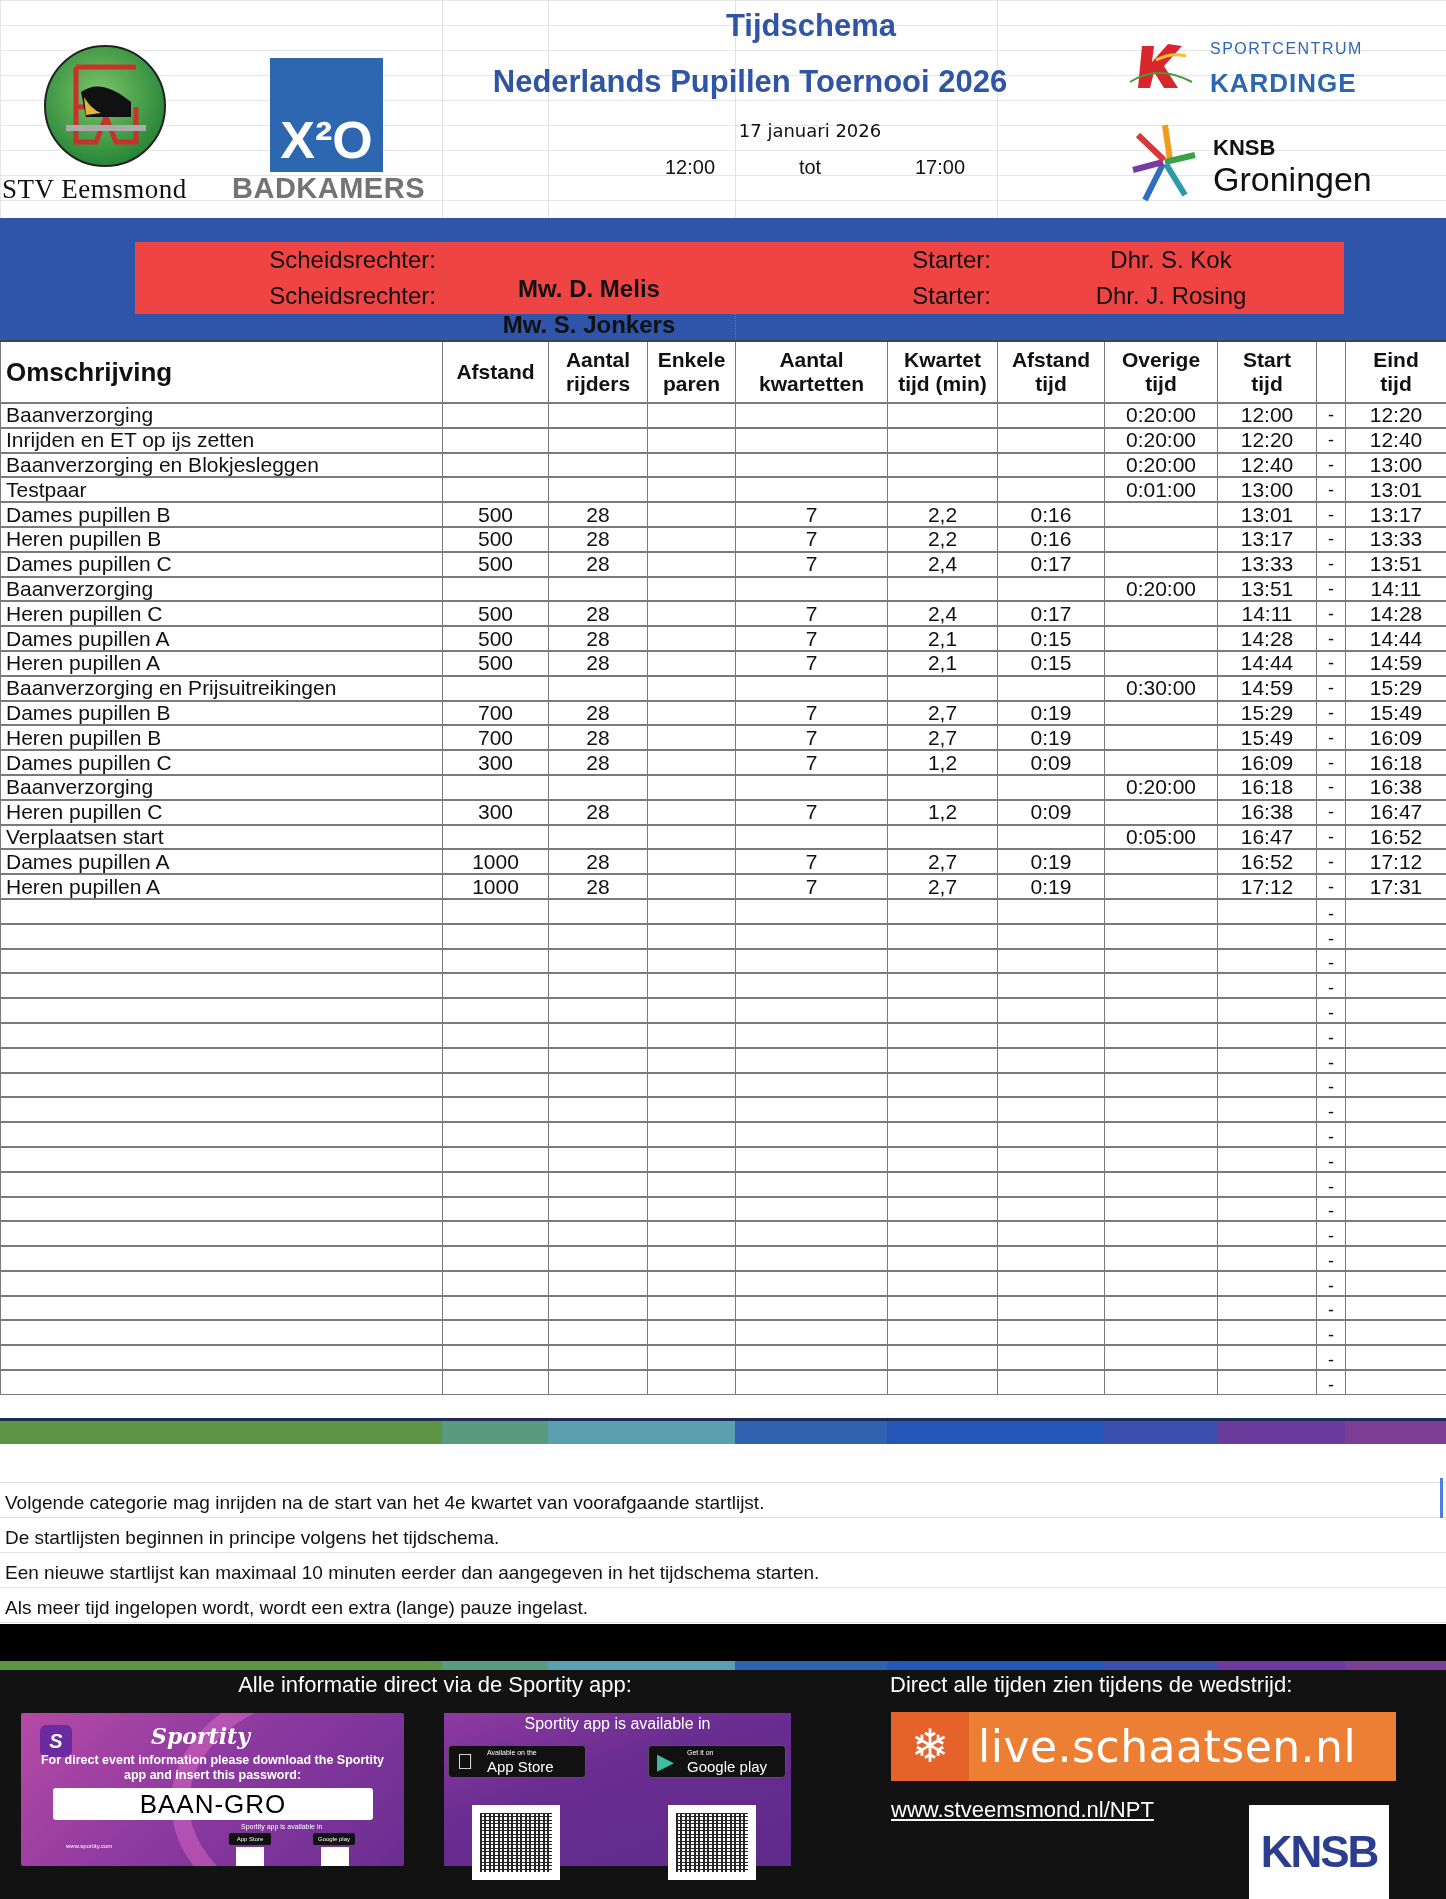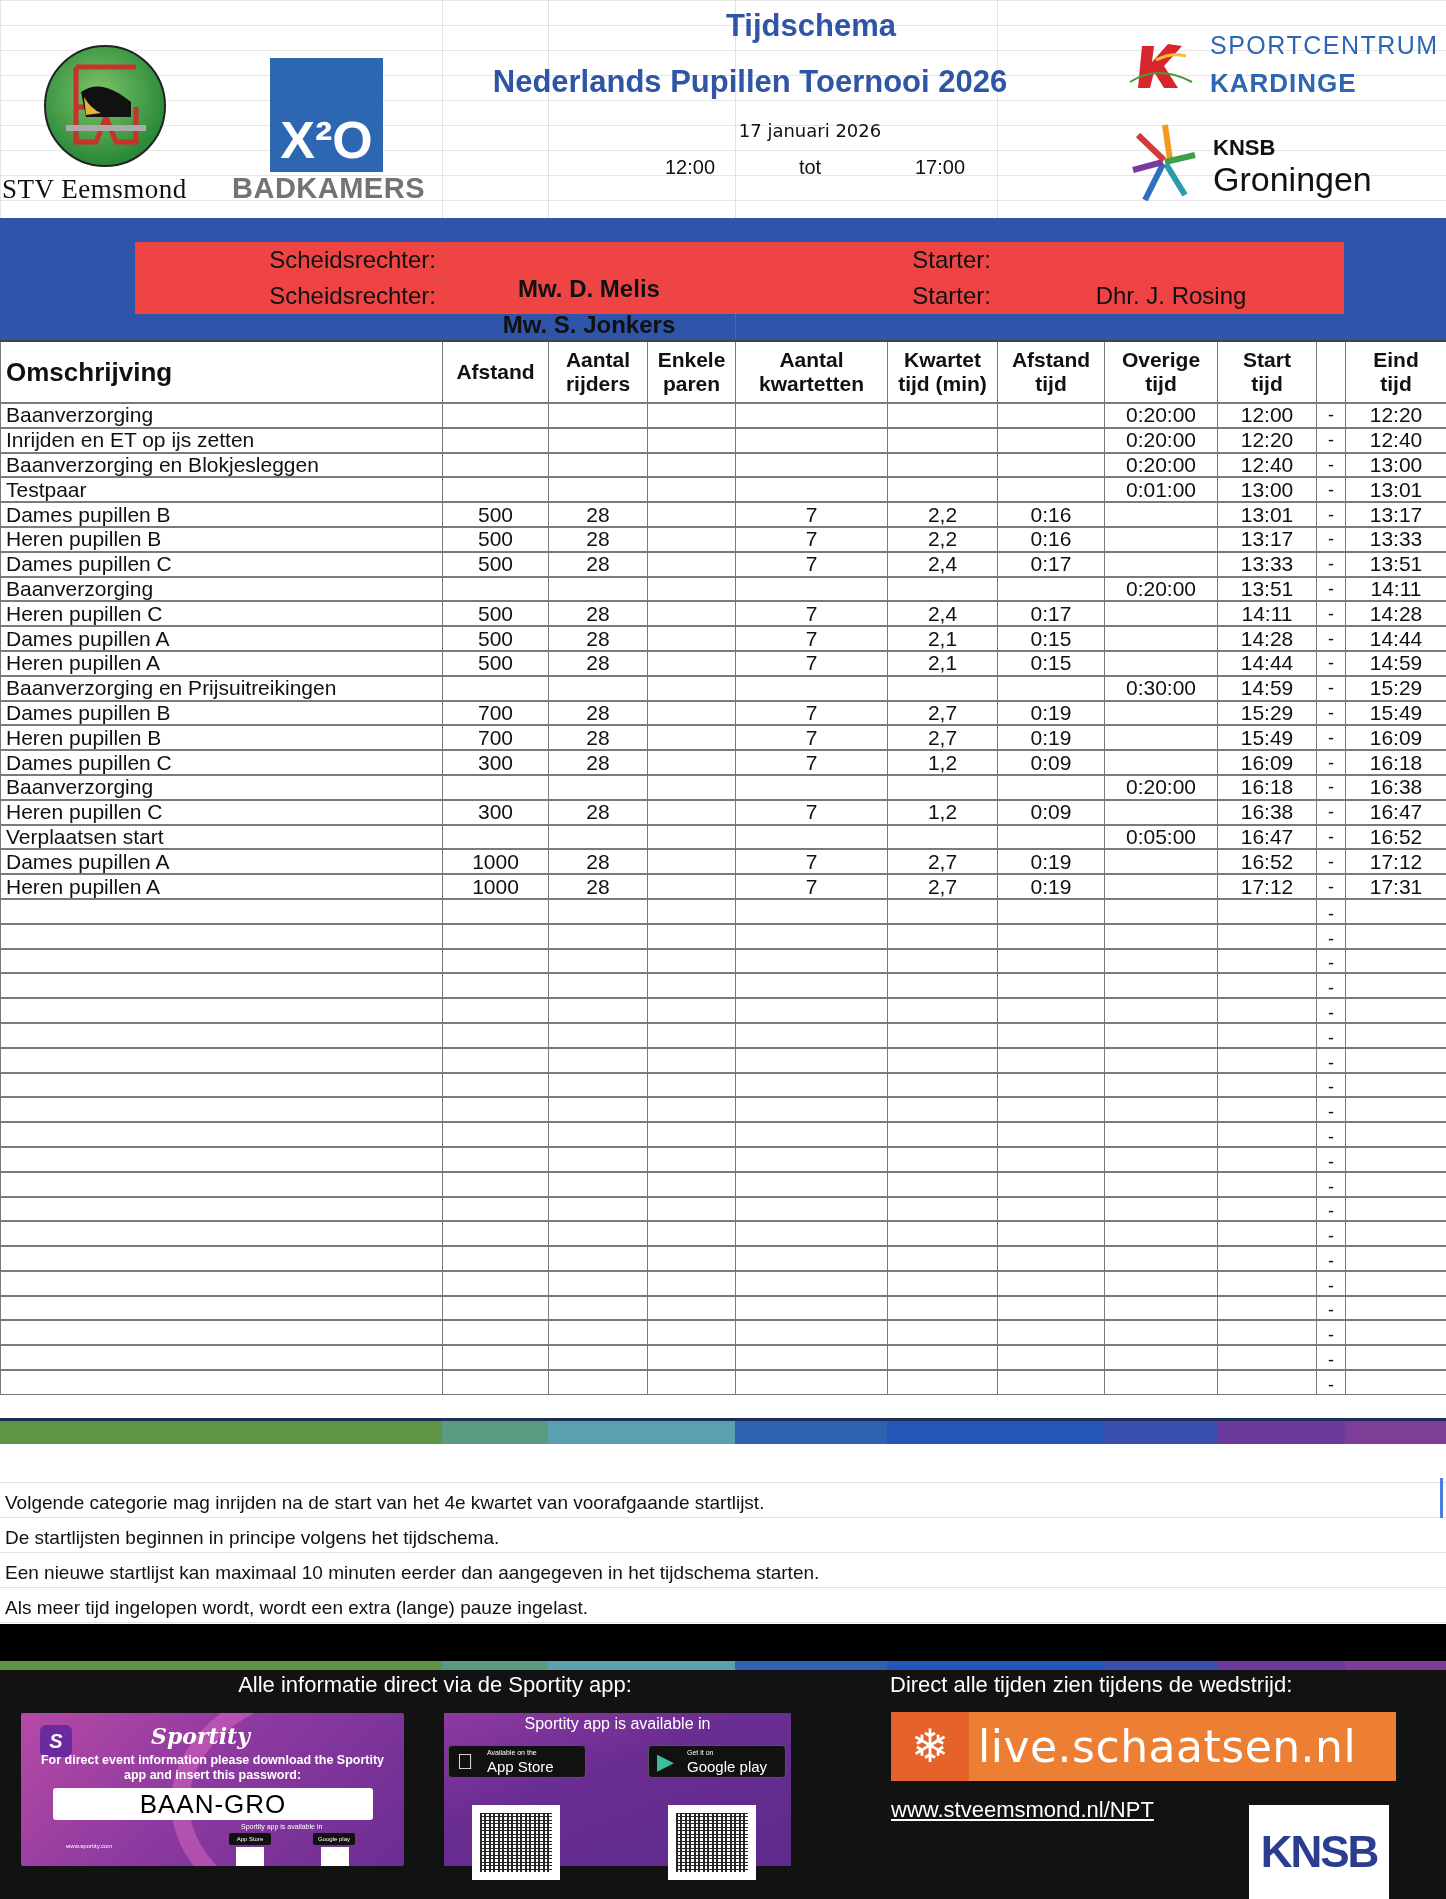--- a/index.html
+++ b/index.html
@@ -18,21 +18,21 @@
   .t-from { left:640px; top:156px; width:100px; text-align:center; font-size:20px; color:#111; }
   .t-tot { left:760px; top:156px; width:100px; text-align:center; font-size:20px; color:#111; }
   .t-to { left:890px; top:156px; width:100px; text-align:center; font-size:20px; color:#111; }
 
   
   .stv-logo { left:44px; top:45px; width:122px; height:122px; border-radius:50%; background: radial-gradient(circle at 45% 40%, #7fc46a, #2c8a3a 70%, #1f6b2c); border:2px solid #222; }
   .stv-text { left:2px; top:174px; font-family:"Liberation Serif", serif; font-size:27px; color:#111; letter-spacing:0.5px; }
   .x2o-box { left:270px; top:58px; width:113px; height:114px; background:#2e67b1; color:#fff; font-weight:bold; font-size:52px; text-align:center; padding-top:52px; line-height:60px; }
   .x2o-text { left:232px; top:172px; font-size:29px; font-weight:bold; color:#737373; letter-spacing:0.5px; }
   .kard-logo { left:1128px; top:38px; width:66px; height:54px; }
-  .kard-t1 { left:1210px; top:31px; font-size:25px; color:#2e67b1; letter-spacing:1.5px; }
+  .kard-t1 { left:1210px; top:40px; font-size:16px; color:#2e67b1; letter-spacing:1.5px; }
   .kard-t2 { left:1210px; top:68px; font-size:26px; font-weight:bold; color:#2e67b1; letter-spacing:1px; }
   .knsb-star { left:1130px; top:120px; width:70px; height:85px; }
   .knsb-t1 { left:1213px; top:135px; font-size:22px; color:#111; font-weight:bold; }
   .knsb-t2 { left:1213px; top:160px; font-size:34px; color:#111; }
 
   
   .band { left:0; top:218px; width:1446px; height:122px; background:#2f55aa; }
   .officials { left:135px; top:242px; width:1209px; height:72px; background:#ef4444; }
   .off-row { position:absolute; left:0; width:1209px; height:36px; font-size:24px; color:#111; }
   .off-row.r1 { top:0; border-bottom:1px dotted #777; }
@@ -144,20 +144,21 @@
 </div>
 <div class="abs knsb-t1">KNSB</div>
 <div class="abs knsb-t2">Groningen</div>
 
 <div class="abs band"></div>
 <div class="abs officials">
   <div class="off-row r1">
     <div class="off-cell off-c1">Scheidsrechter:</div>
     <div class="off-cell off-c2">Mw. D. Melis</div>
     <div class="off-cell off-c3">Starter:</div>
+    <div class="off-cell off-c4">Dhr. S. Kok</div>
   </div>
   <div class="off-row r2">
     <div class="off-cell off-c1">Scheidsrechter:</div>
     <div class="off-cell off-c2">Mw. S. Jonkers</div>
     <div class="off-cell off-c3">Starter:</div>
     <div class="off-cell off-c4">Dhr. J. Rosing</div>
   </div>
 </div>
 
 <table class="sched">

